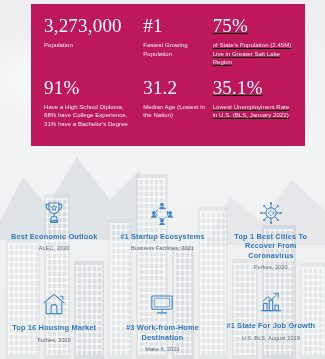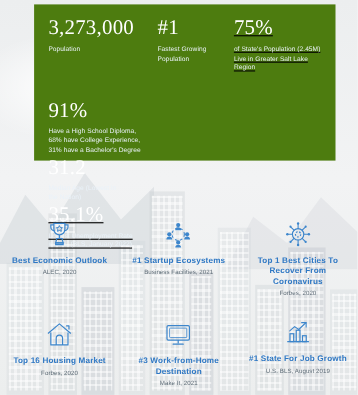--- a/index.html
+++ b/index.html
@@ -49,26 +49,26 @@
       repeating-linear-gradient(180deg, rgba(255,255,255,.5) 0 2px, rgba(255,255,255,0) 2px 6px);
   }
   .bldg.pale { background: rgba(206,211,216,.28); }
   .bldg.dark { background: rgba(189,196,202,.40); }
 
   
   .stats-panel {
     position: absolute;
     left: 31px; top: 4px;
     width: 274px; height: 142px;
-    background: #4d7c0f;
+    background: #be185d;
     box-sizing: border-box;
     padding: 11px 13px 26px 13px;
   }
   .stat-row { display: flex; }
-  .stat-row.row2 { margin-top: 23px; flex-direction: column; }
+  .stat-row.row2 { margin-top: 10px; }
   .stat-col { box-sizing: border-box; padding-right: 6px; }
   .c1 { width: 40%; }
   .c2 { width: 28%; }
   .c3 { width: 32%; padding-right: 0; text-decoration: underline; }
 
   .stat-value {
     font-family: "Liberation Serif", serif;
     color: #ffffff;
     font-size: 19px;
     line-height: 21px;

